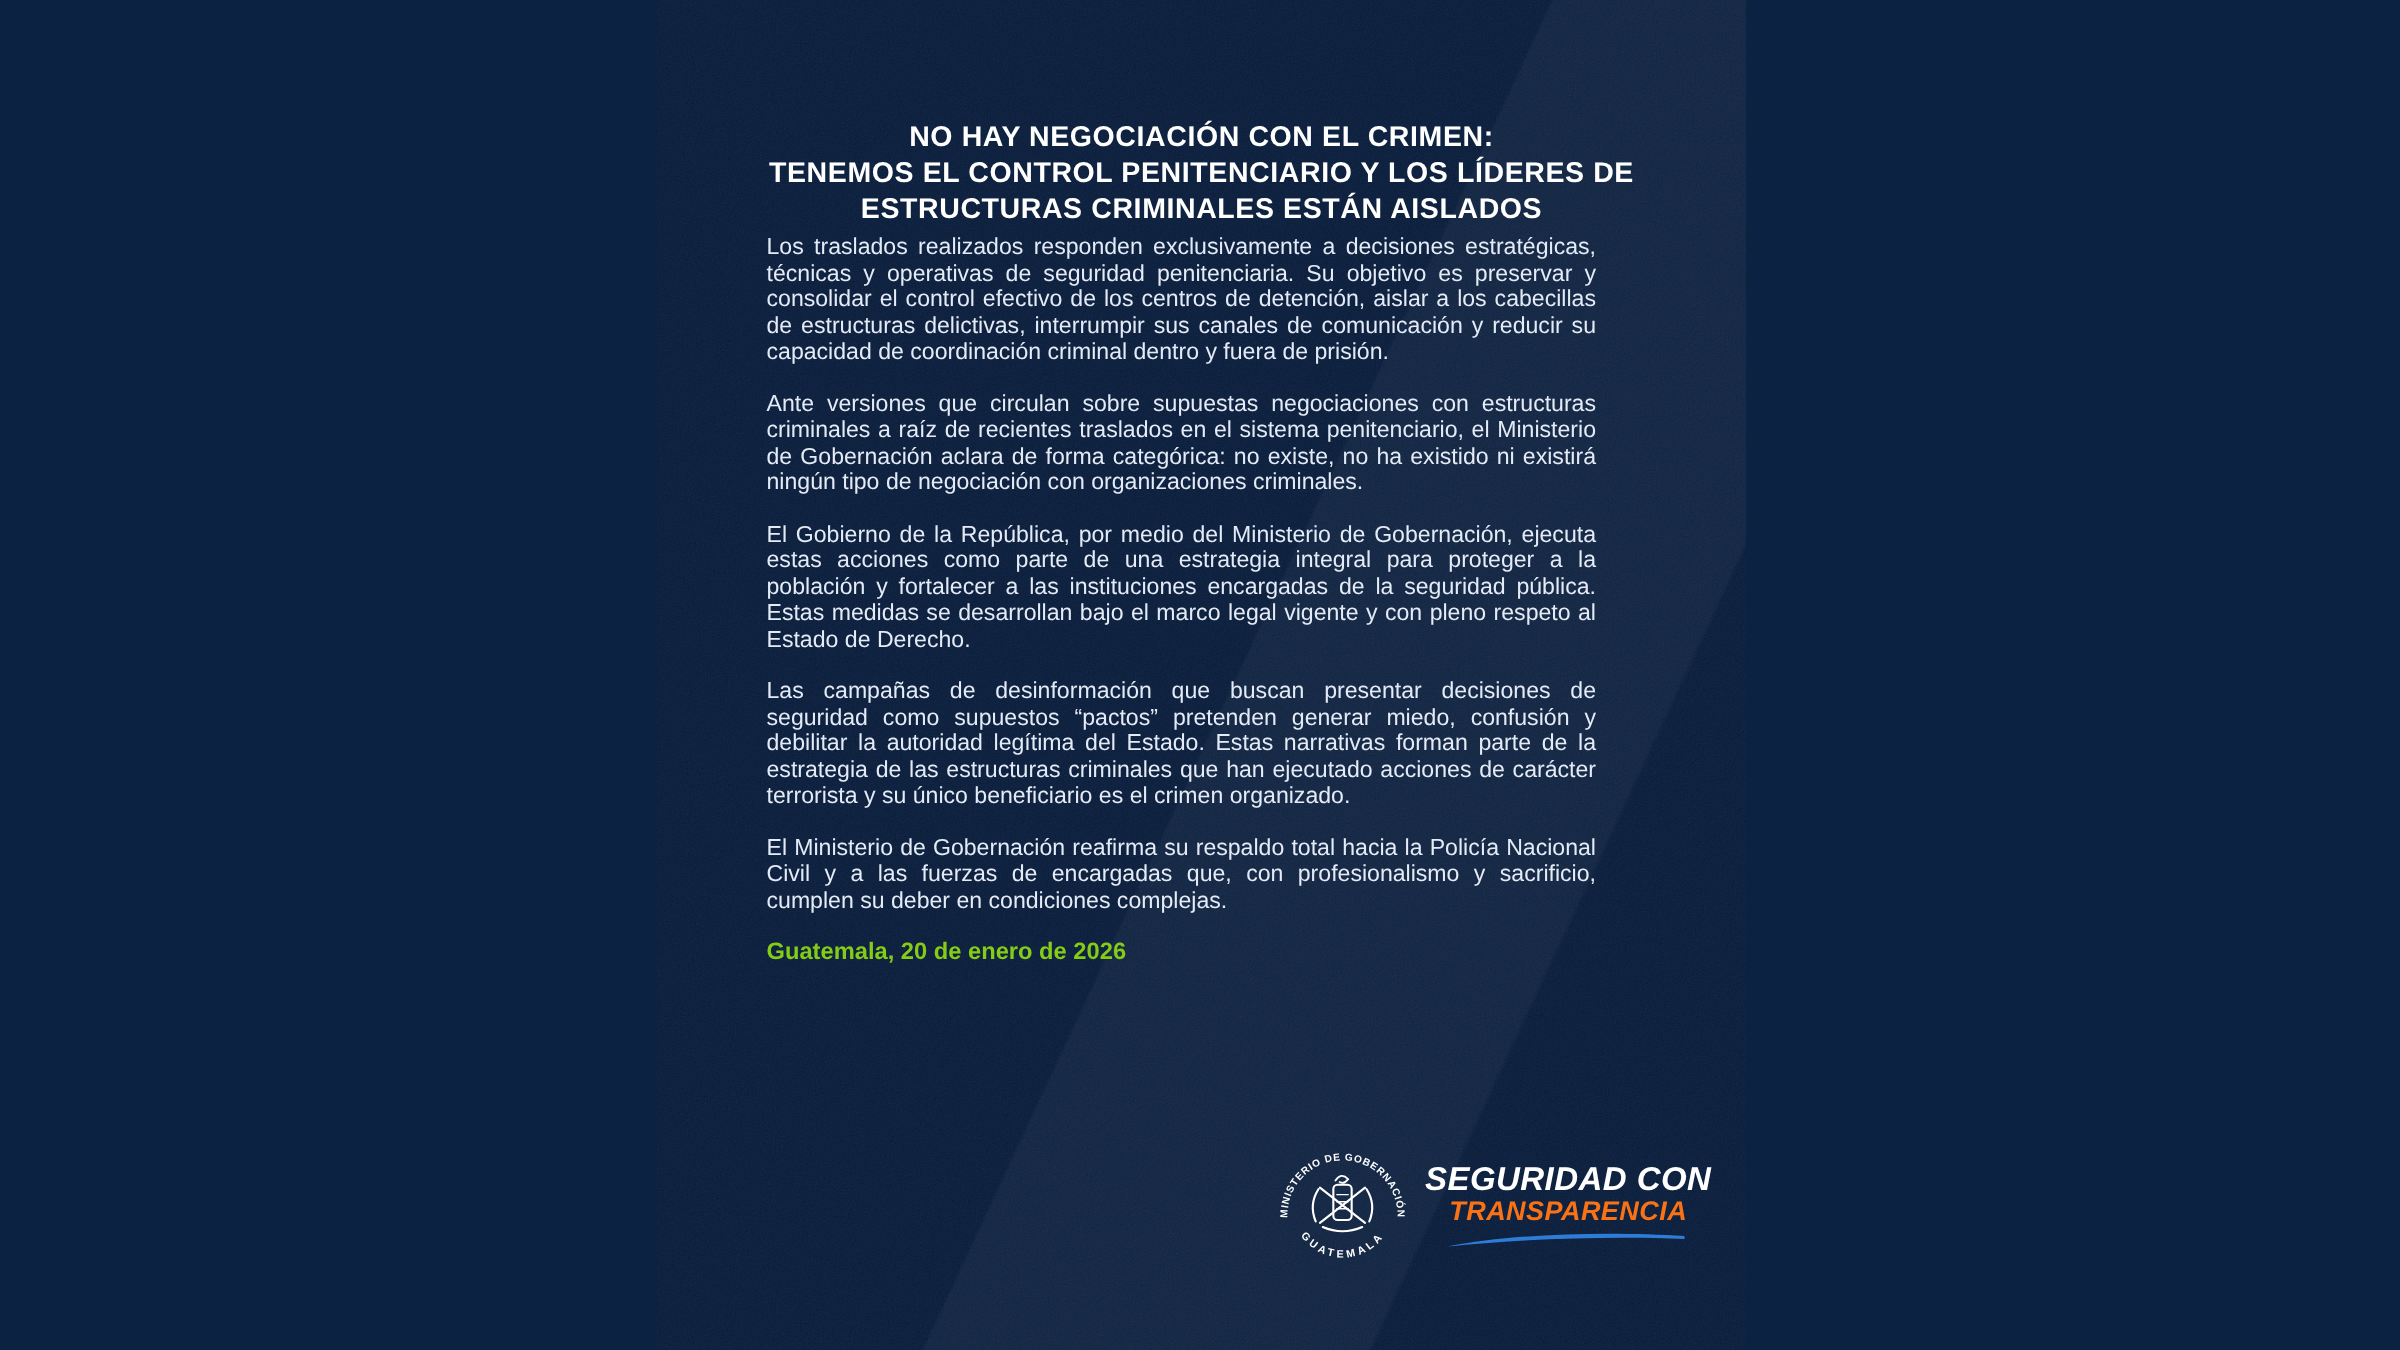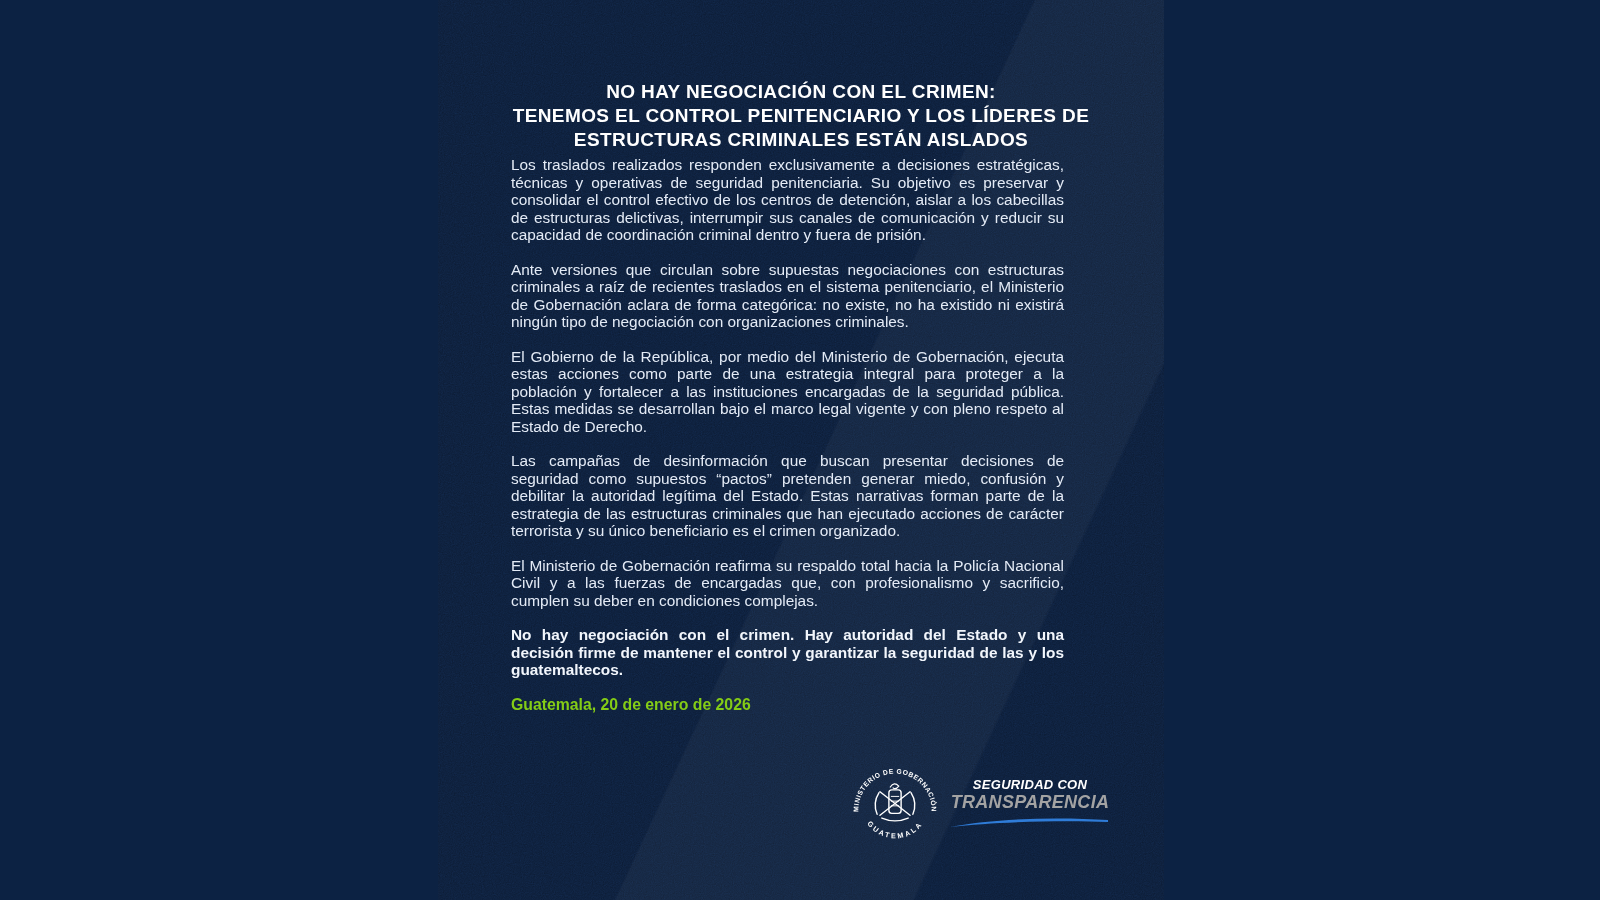--- a/index.html
+++ b/index.html
@@ -60,21 +60,21 @@
     display: flex; align-items: center;
   }
   .seal { width: 94px; height: 94px; flex: 0 0 auto; }
   .tagline {
     margin-left: 8px;
     font-style: italic;
     font-weight: bold;
     text-align: center;
     line-height: 1.1;
   }
-  .tagline-line1 { color: #ffffff; font-size: 13px; letter-spacing: 0.3px; }
+  .tagline-line1 { color: #ffffff; font-size: 22px; letter-spacing: 0.3px; }
   .tagline-line2 { color: #8fb8e6; font-size: 18px; letter-spacing: 0.3px; }
   .swoosh { display: block; margin: 3px auto 0 auto; width: 160px; height: 12px; }
 </style>
 </head>
 <body style="background: rgb(12, 34, 67);">
 
 <div class="canvas">
   <div class="poster" style="background: rgb(22, 49, 91);">
 
     <svg class="noise-layer" xmlns="http://www.w3.org/2000/svg" width="726" height="900">
@@ -91,21 +91,20 @@
       <div>TENEMOS EL CONTROL PENITENCIARIO Y LOS LÍDERES DE</div>
       <div>ESTRUCTURAS CRIMINALES ESTÁN AISLADOS</div>
     </div>
 
     <div class="content-column">
       <p>Los traslados realizados responden exclusivamente a decisiones estratégicas, técnicas y operativas de seguridad penitenciaria. Su objetivo es preservar y consolidar el control efectivo de los centros de detención, aislar a los cabecillas de estructuras delictivas, interrumpir sus canales de comunicación y reducir su capacidad de coordinación criminal dentro y fuera de prisión.</p>
       <p>Ante versiones que circulan sobre supuestas negociaciones con estructuras criminales a raíz de recientes traslados en el sistema penitenciario, el Ministerio de Gobernación aclara de forma categórica: no existe, no ha existido ni existirá ningún tipo de negociación con organizaciones criminales.</p>
       <p>El Gobierno de la República, por medio del Ministerio de Gobernación, ejecuta estas acciones como parte de una estrategia integral para proteger a la población y fortalecer a las instituciones encargadas de la seguridad pública. Estas medidas se desarrollan bajo el marco legal vigente y con pleno respeto al Estado de Derecho.</p>
       <p>Las campañas de desinformación que buscan presentar decisiones de seguridad como supuestos “pactos” pretenden generar miedo, confusión y debilitar la autoridad legítima del Estado. Estas narrativas forman parte de la estrategia de las estructuras criminales que han ejecutado acciones de carácter terrorista y su único beneficiario es el crimen organizado.</p>
       <p>El Ministerio de Gobernación reafirma su respaldo total hacia la Policía Nacional Civil y a las fuerzas de encargadas que, con profesionalismo y sacrificio, cumplen su deber en condiciones complejas.</p>
-      <p class="closing">No hay negociación con el crimen. Hay autoridad del Estado y una decisión firme de mantener el control y garantizar la seguridad de las y los guatemaltecos.</p>
       <div class="dateline">Guatemala, 20 de enero de 2026</div>
     </div>
 
     <div class="brand-block">
       <svg class="seal" xmlns="http://www.w3.org/2000/svg" viewBox="0 0 100 100">
         <defs>
           <path id="arcTop" d="M 13,70 A 39,39 0 1 1 87,70" fill="none"></path>
           <path id="arcBottom" d="M 17,66 A 36,36 0 0 0 83,66" fill="none"></path>
         </defs>
         <text fill="#ffffff" font-family="Liberation Sans, sans-serif" font-size="7.2" font-weight="bold" letter-spacing="0.6">
@@ -120,21 +119,21 @@
           <rect x="43.5" y="36" width="13" height="25" rx="3"></rect>
           <path d="M46 43 H54 M46 48 H54 M46 53 H54" stroke-width="1"></path>
           <path d="M31 62 Q26 50 33 39"></path>
           <path d="M69 62 Q74 50 67 39"></path>
           <path d="M36 66 Q50 72 64 66"></path>
           <path d="M45 33 q4 -6 9 -1 q-3 4 -6 2" stroke-width="1.3"></path>
         </g>
       </svg>
       <div class="tagline">
         <div class="tagline-line1">SEGURIDAD CON</div>
-        <div class="tagline-line2" style="color: #a3a3a3;">TRANSPARENCIA</div>
+        <div class="tagline-line2" style="color: #f97316;">TRANSPARENCIA</div>
         <svg class="swoosh" xmlns="http://www.w3.org/2000/svg" viewBox="0 0 160 12">
           <path d="M0 11 C 45 2, 110 1, 158 4 L 158 6 C 110 4, 45 6, 0 11 Z" fill="#2f7cd8"></path>
         </svg>
       </div>
     </div>
 
   </div>
 </div>
 
 </body></html>

